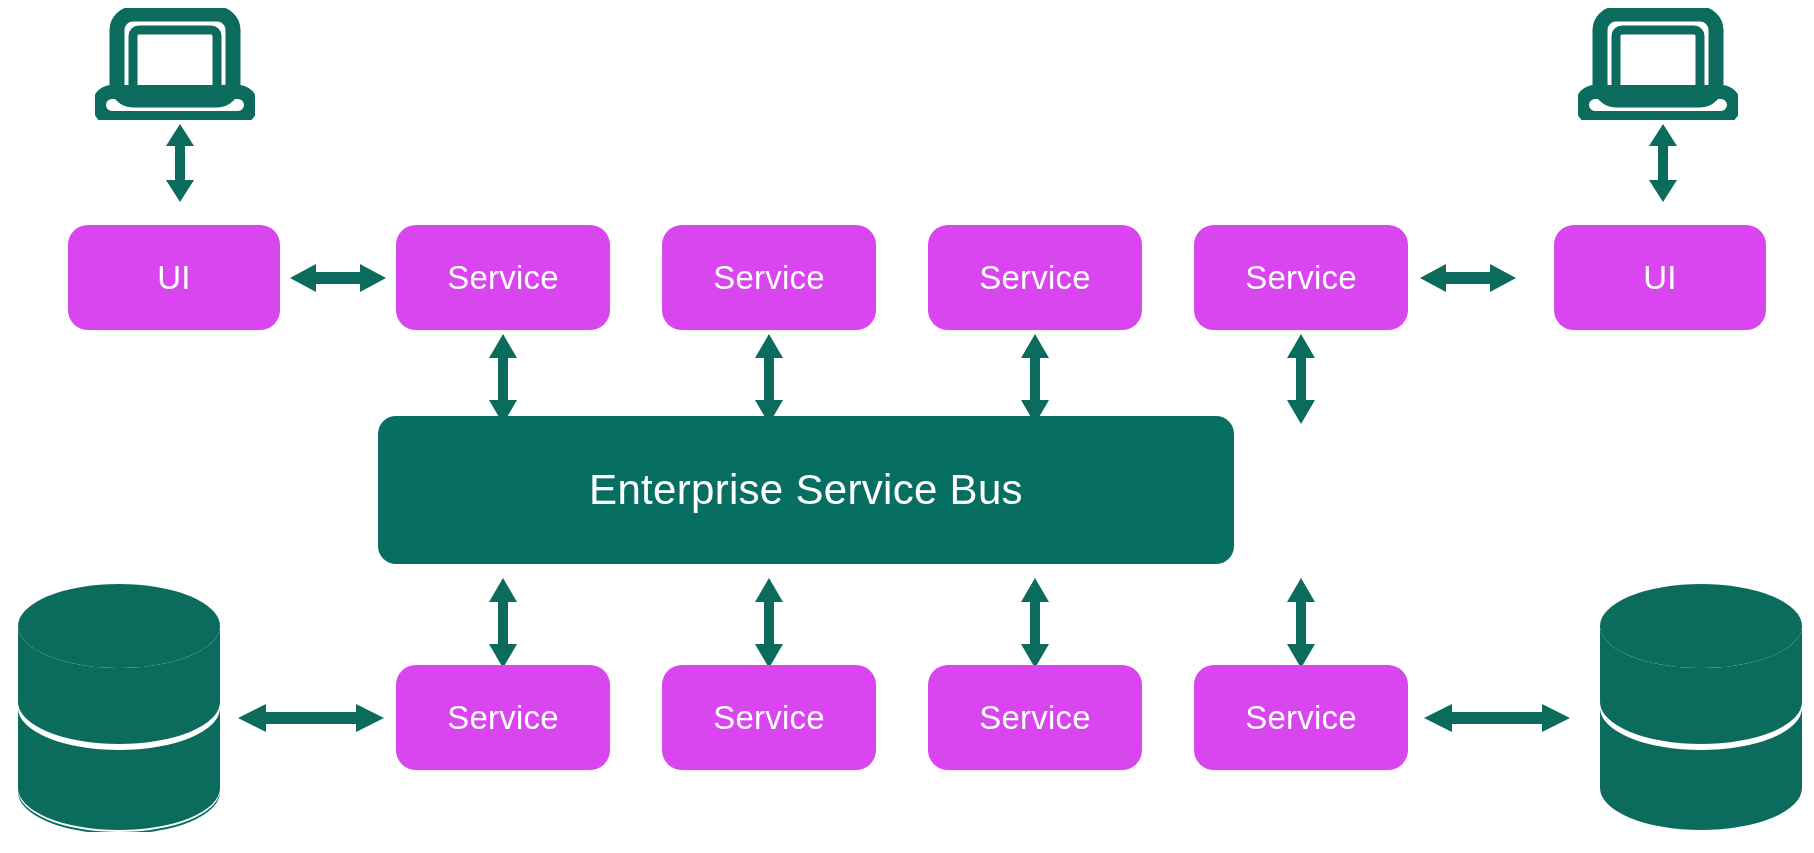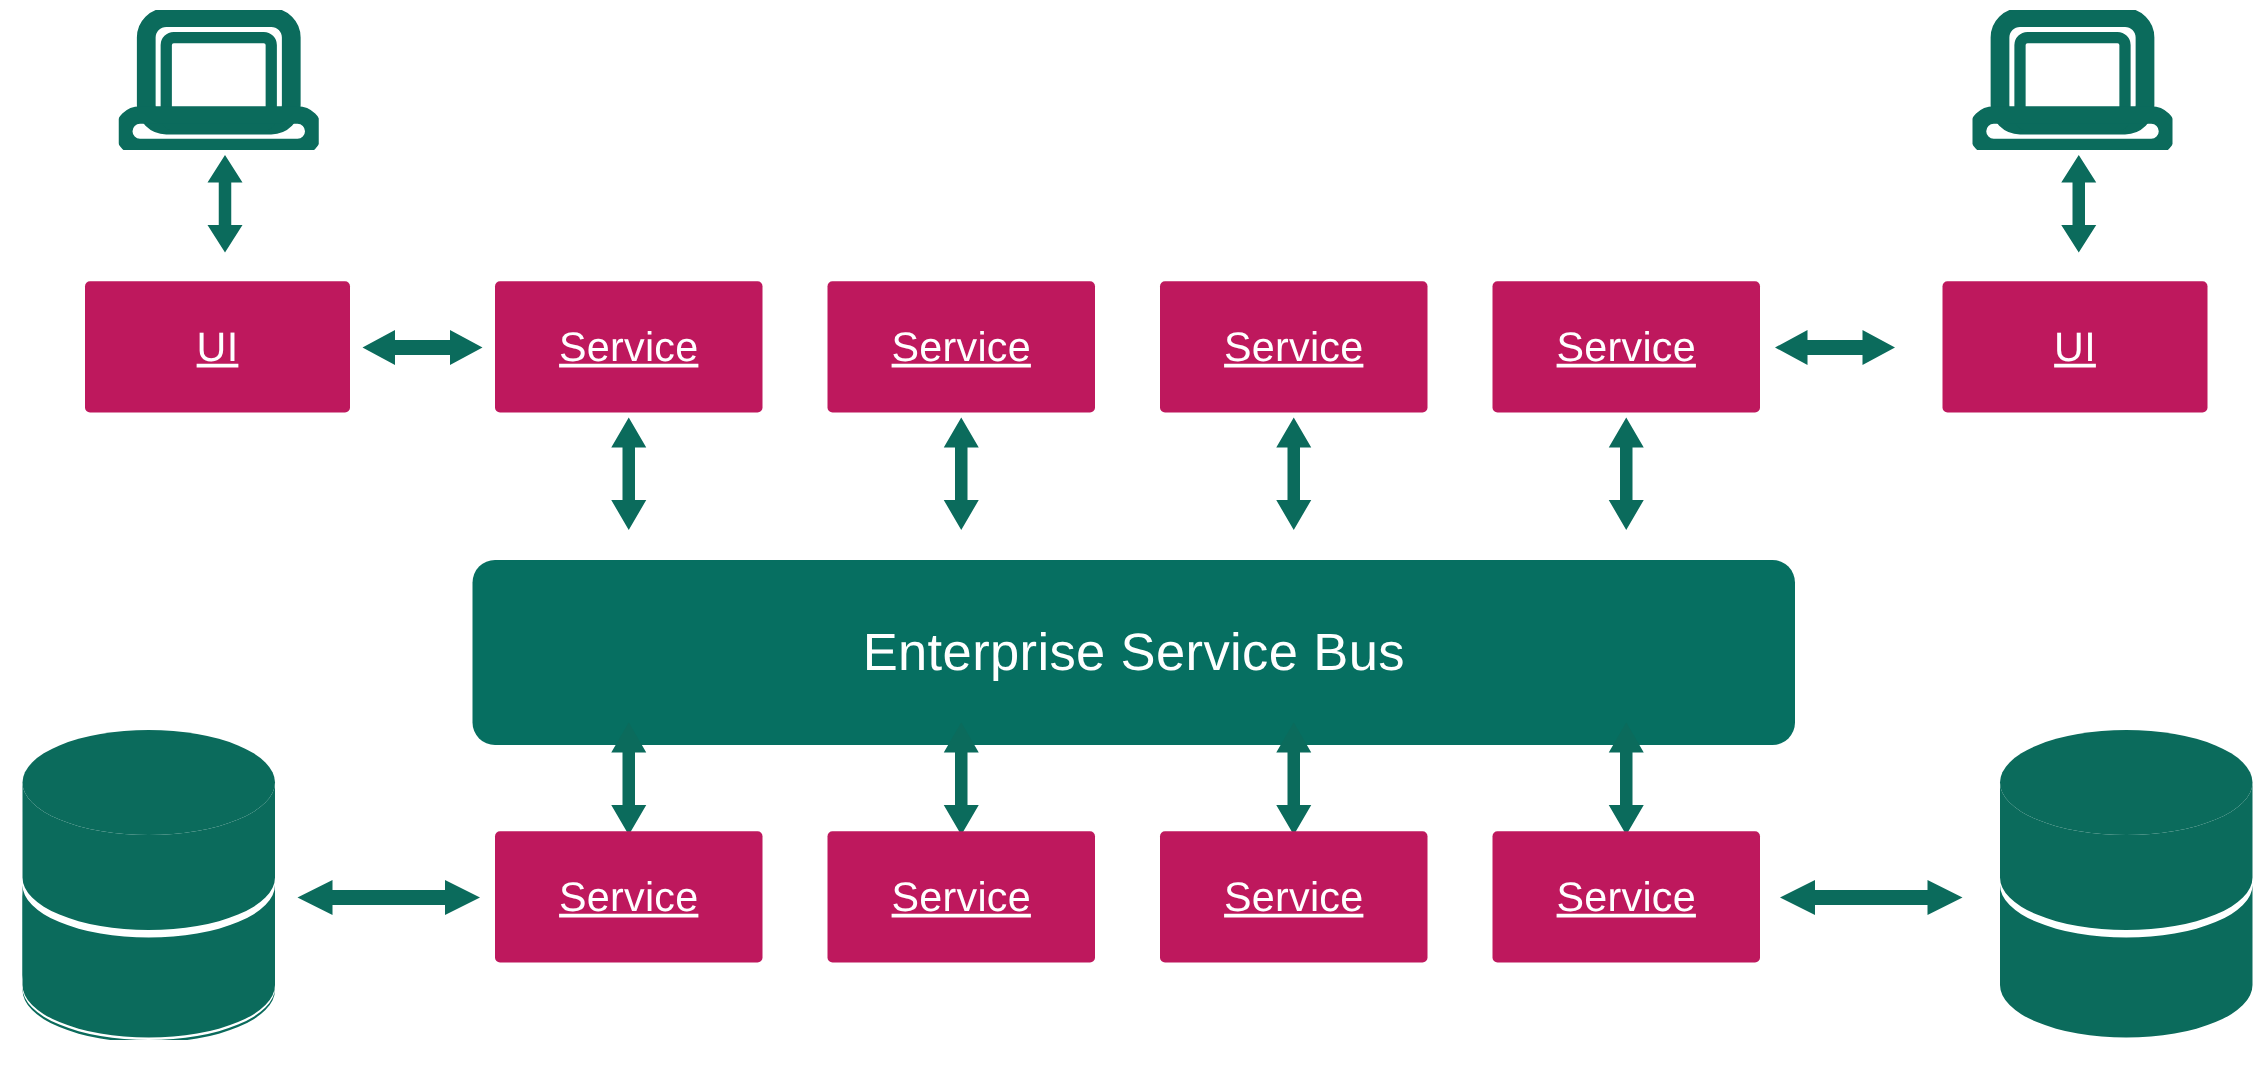--- a/index.html
+++ b/index.html
@@ -14,32 +14,31 @@
     position: relative;
     width: 1814px;
     height: 853px;
     background: #ffffff;
     overflow: hidden;
   }
 
   
   .node-box {
     position: absolute;
-    background: #be185d;
-    border-radius: 4px;
+    background: #d946ef;
+    border-radius: 20px;
     display: flex;
     align-items: center;
     justify-content: center;
     color: #ffffff;
     font-size: 33px;
     font-weight: 400;
     letter-spacing: 0.2px;
     line-height: 1;
     box-sizing: border-box;
-    text-decoration: underline;
   }
 
   .esb-bar {
     position: absolute;
     background: #066F61;
     border-radius: 18px;
     display: flex;
     align-items: center;
     justify-content: center;
     color: #ffffff;
@@ -154,21 +153,21 @@
     <svg width="38" height="90" viewBox="0 0 38 90">
       <path d="M19 0 L33 24 L24 24 L24 66 L33 66 L19 90 L5 66 L14 66 L14 24 L5 24 Z" fill="#0B6B5C"></path>
     </svg>
   </div>
   <div class="arrow" style="left:1282px; top:334px;">
     <svg width="38" height="90" viewBox="0 0 38 90">
       <path d="M19 0 L33 24 L24 24 L24 66 L33 66 L19 90 L5 66 L14 66 L14 24 L5 24 Z" fill="#0B6B5C"></path>
     </svg>
   </div>
 
-  <div class="esb-bar" style="left:378px; top:448px; width:1058px; height:148px;">Enterprise Service Bus</div>
+  <div class="esb-bar" style="left:378px; top:416px; width:856px; height:148px;">Enterprise Service Bus</div>
 
   <div class="arrow" style="left:484px; top:578px;">
     <svg width="38" height="90" viewBox="0 0 38 90">
       <path d="M19 0 L33 24 L24 24 L24 66 L33 66 L19 90 L5 66 L14 66 L14 24 L5 24 Z" fill="#0B6B5C"></path>
     </svg>
   </div>
   <div class="arrow" style="left:750px; top:578px;">
     <svg width="38" height="90" viewBox="0 0 38 90">
       <path d="M19 0 L33 24 L24 24 L24 66 L33 66 L19 90 L5 66 L14 66 L14 24 L5 24 Z" fill="#0B6B5C"></path>
     </svg>

